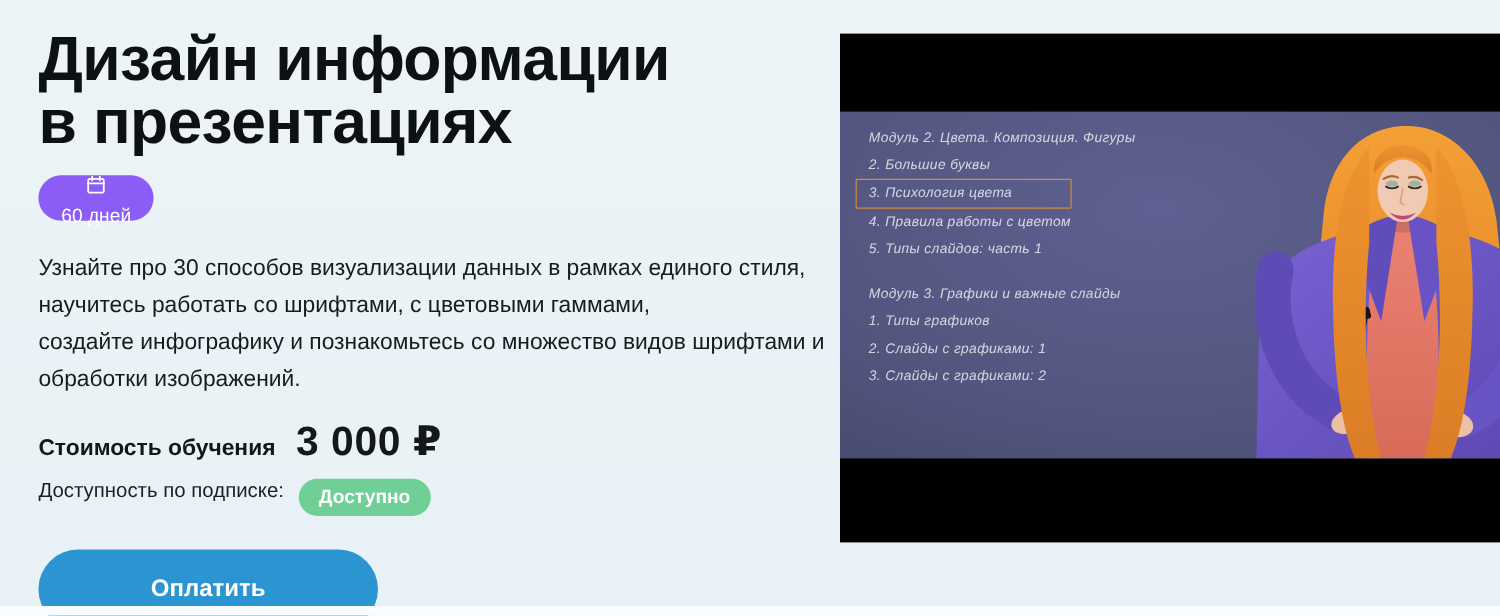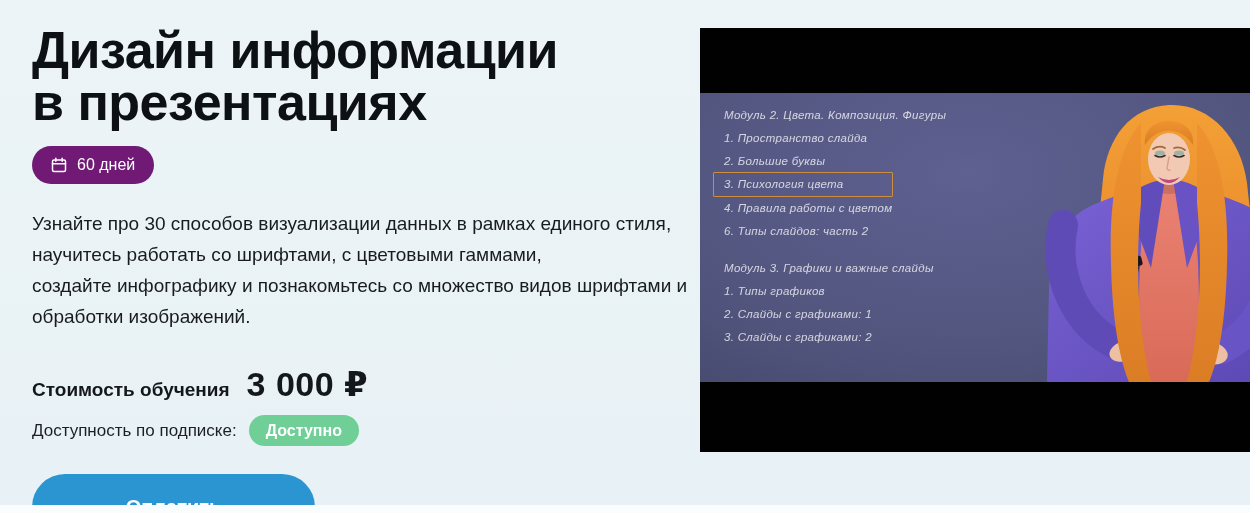--- a/index.html
+++ b/index.html
@@ -20,34 +20,35 @@
   .left-col { position: absolute; left: 32px; top: 24px; width: 620px; }
 
   .course-title {
     font-size: 52px; font-weight: 700; line-height: 52px;
     letter-spacing: -0.5px; color: #0d1114; width: 560px;
   }
 
   .duration-badge {
     margin-top: 18px;
     display: inline-flex; align-items: center; gap: 10px;
-    background: #701a75; color: #ffffff;
+    background: #8b5cf6; color: #ffffff;
     height: 38px; padding: 0 19px; border-radius: 19px;
     font-size: 16px;
+    flex-direction: column;
   }
   .cal-icon { display: inline-block; width: 16px; height: 16px; }
 
   .description { margin-top: 24px; font-size: 19px; line-height: 31px; color: #181c1f; }
   .description span { display: block; white-space: nowrap; }
 
-  .price-row { margin-top: 32px; display: flex; align-items: baseline; gap: 17px; }
+  .price-row { margin-top: 16px; display: flex; align-items: baseline; gap: 17px; }
   .price-label { font-size: 19px; font-weight: 700; }
   .price-value { font-size: 34px; font-weight: 700; letter-spacing: 0.5px; }
 
-  .sub-row { margin-top: 11px; display: flex; align-items: center; gap: 12px; }
+  .sub-row { margin-top: 11px; display: flex; gap: 12px; }
   .sub-label { font-size: 17px; color: #1c2023; }
   .sub-badge {
     display: inline-flex; align-items: center; justify-content: center;
     background: #6fcf97; color: #ffffff;
     height: 31px; padding: 0 17px; border-radius: 16px; font-size: 16px; font-weight: bold;
   }
 
   .pay-button {
     margin-top: 28px;
     width: 283px; height: 66px; border: none; border-radius: 33px;
@@ -121,25 +122,24 @@
   </div>
 
   <button class="pay-button">Оплатить</button>
 </div>
 
 <div class="video-frame">
   <div class="video-slide">
 
     <div class="slide-list">
       <div class="s-row">Модуль 2. Цвета. Композиция. Фигуры</div>
-      <div class="s-row">1. Пространство слайда</div>
       <div class="s-row">2. Большие буквы</div>
       <div class="s-row hl">3. Психология цвета</div>
       <div class="s-row">4. Правила работы с цветом</div>
-      <div class="s-row">6. Типы слайдов: часть 2</div>
+      <div class="s-row">5. Типы слайдов: часть 1</div>
       <div class="s-row spacer"></div>
       <div class="s-row">Модуль 3. Графики и важные слайды</div>
       <div class="s-row">1. Типы графиков</div>
       <div class="s-row">2. Слайды с графиками: 1</div>
       <div class="s-row">3. Слайды с графиками: 2</div>
     </div>
 
     <svg class="presenter-svg" width="310" height="289" viewBox="0 0 310 289">
       <defs>
         <linearGradient id="hairG" x1="0" y1="0" x2="0" y2="1">

